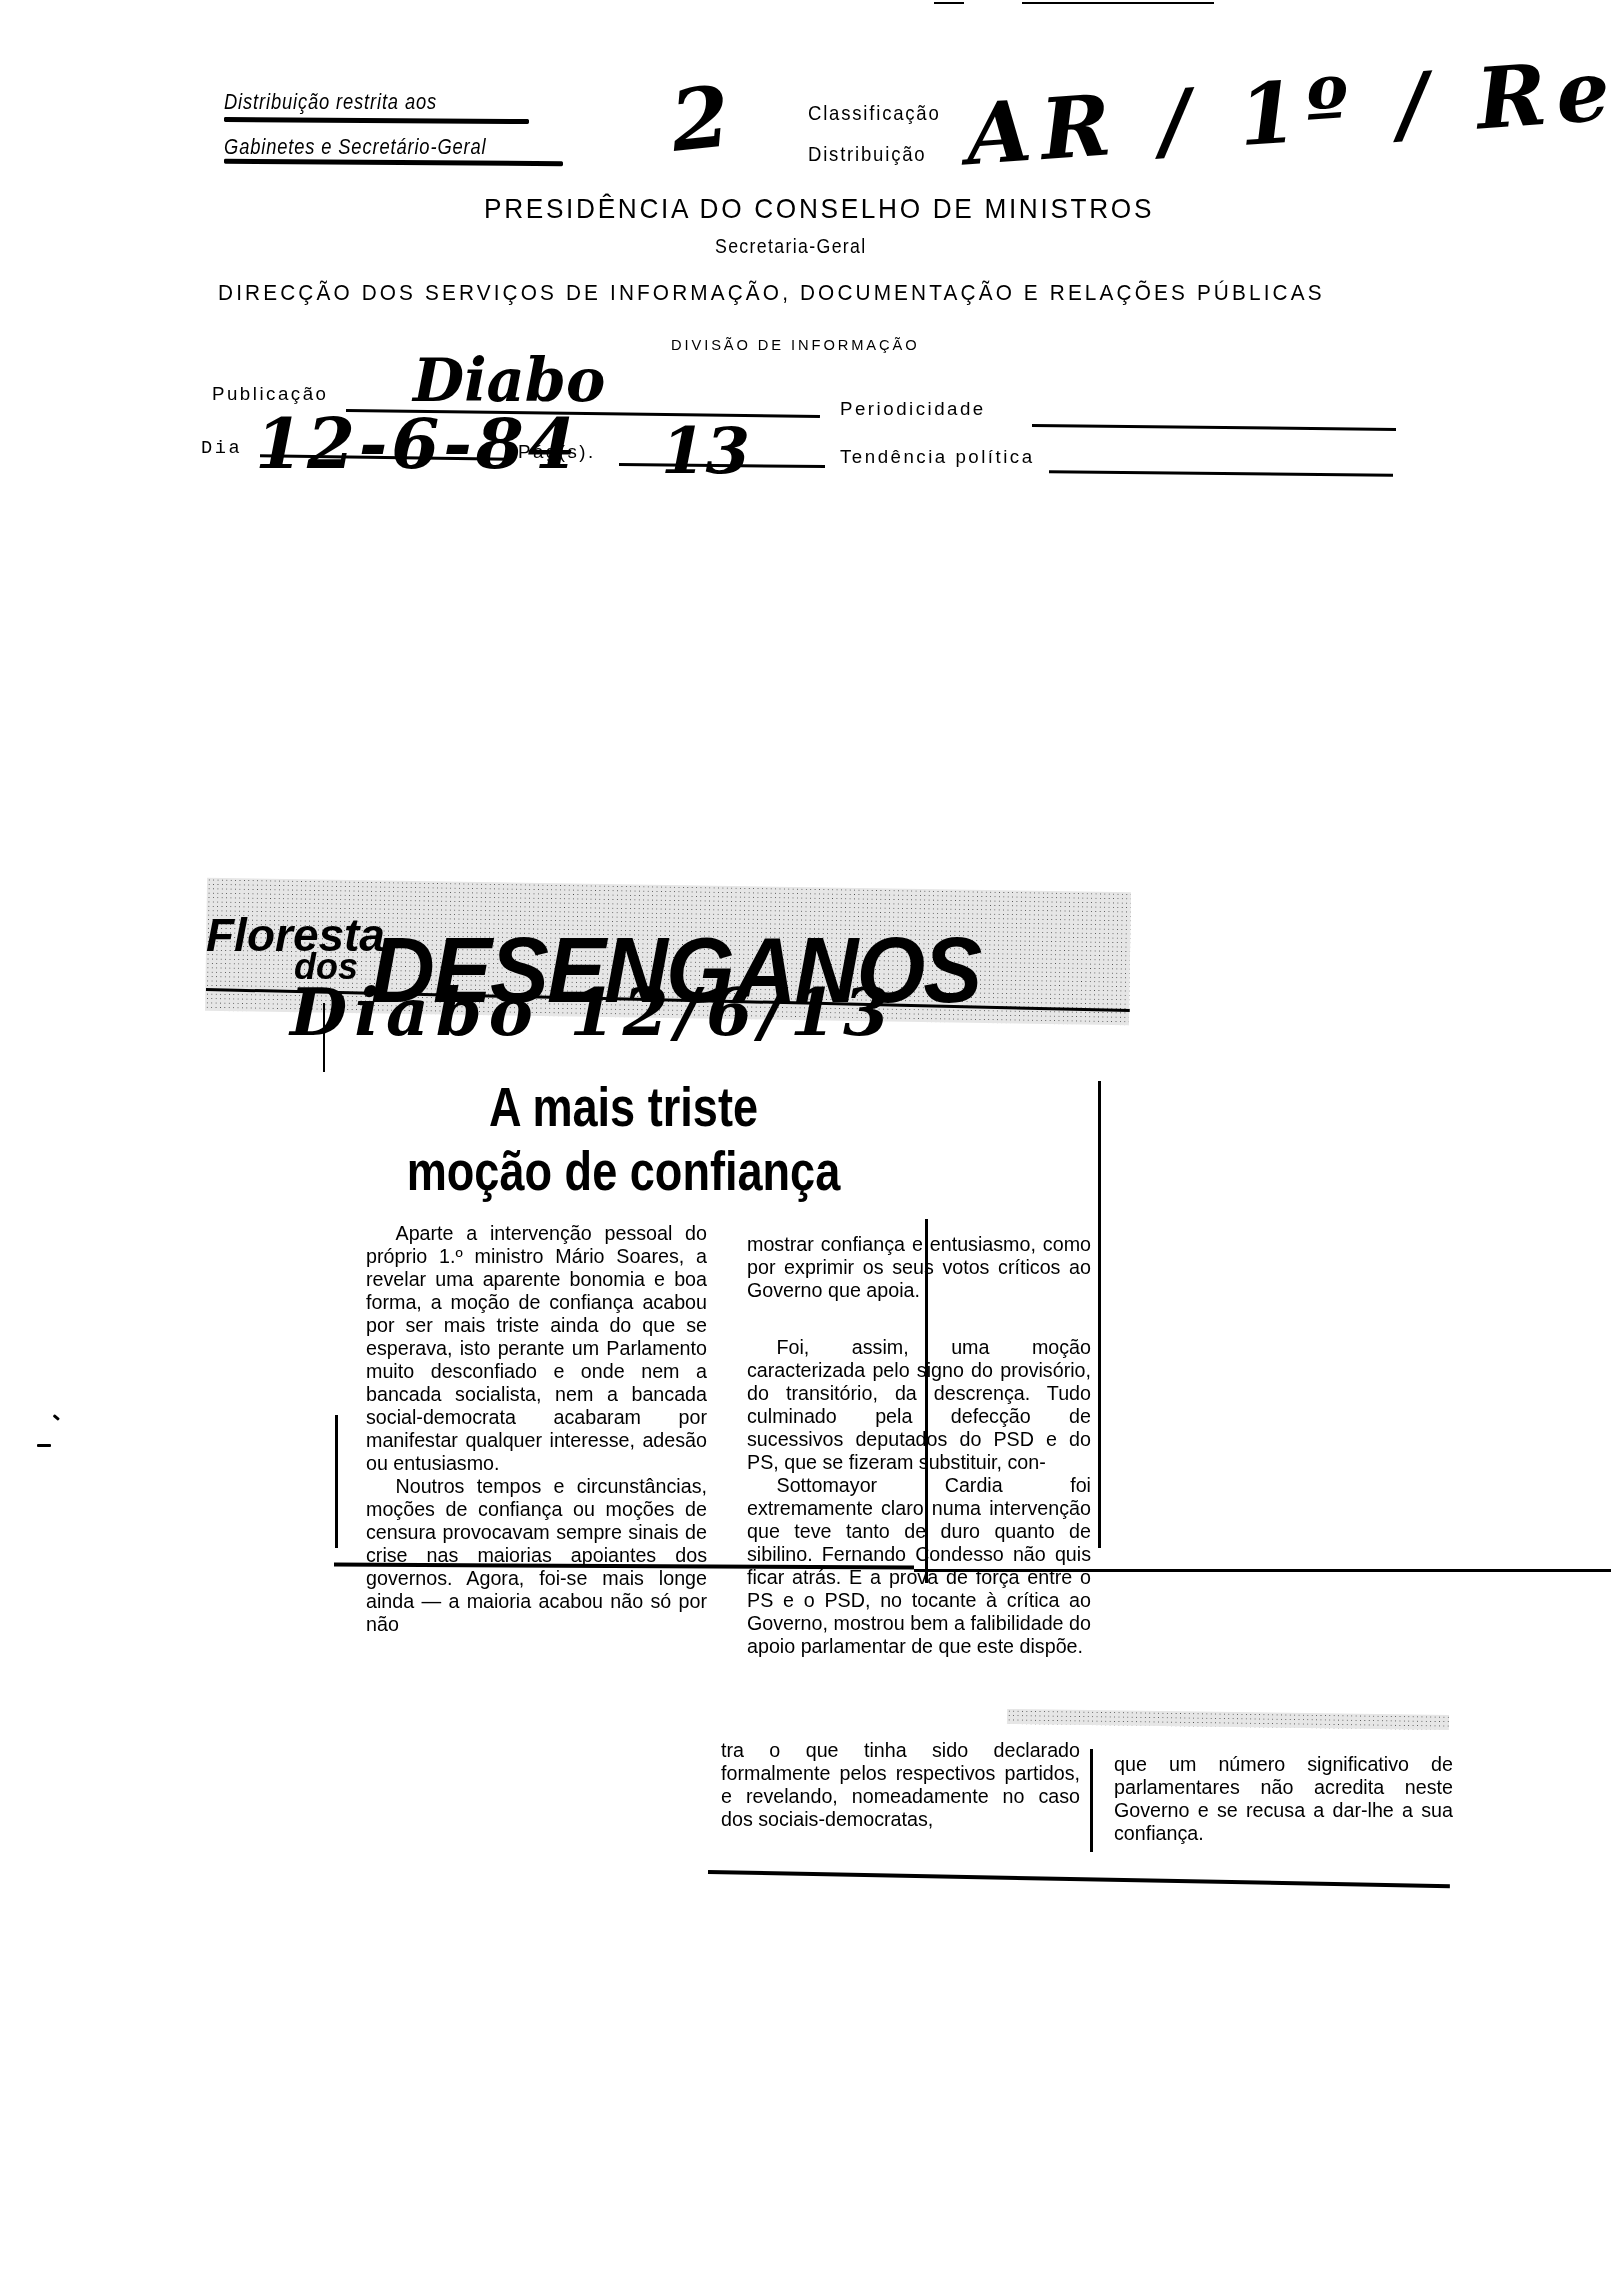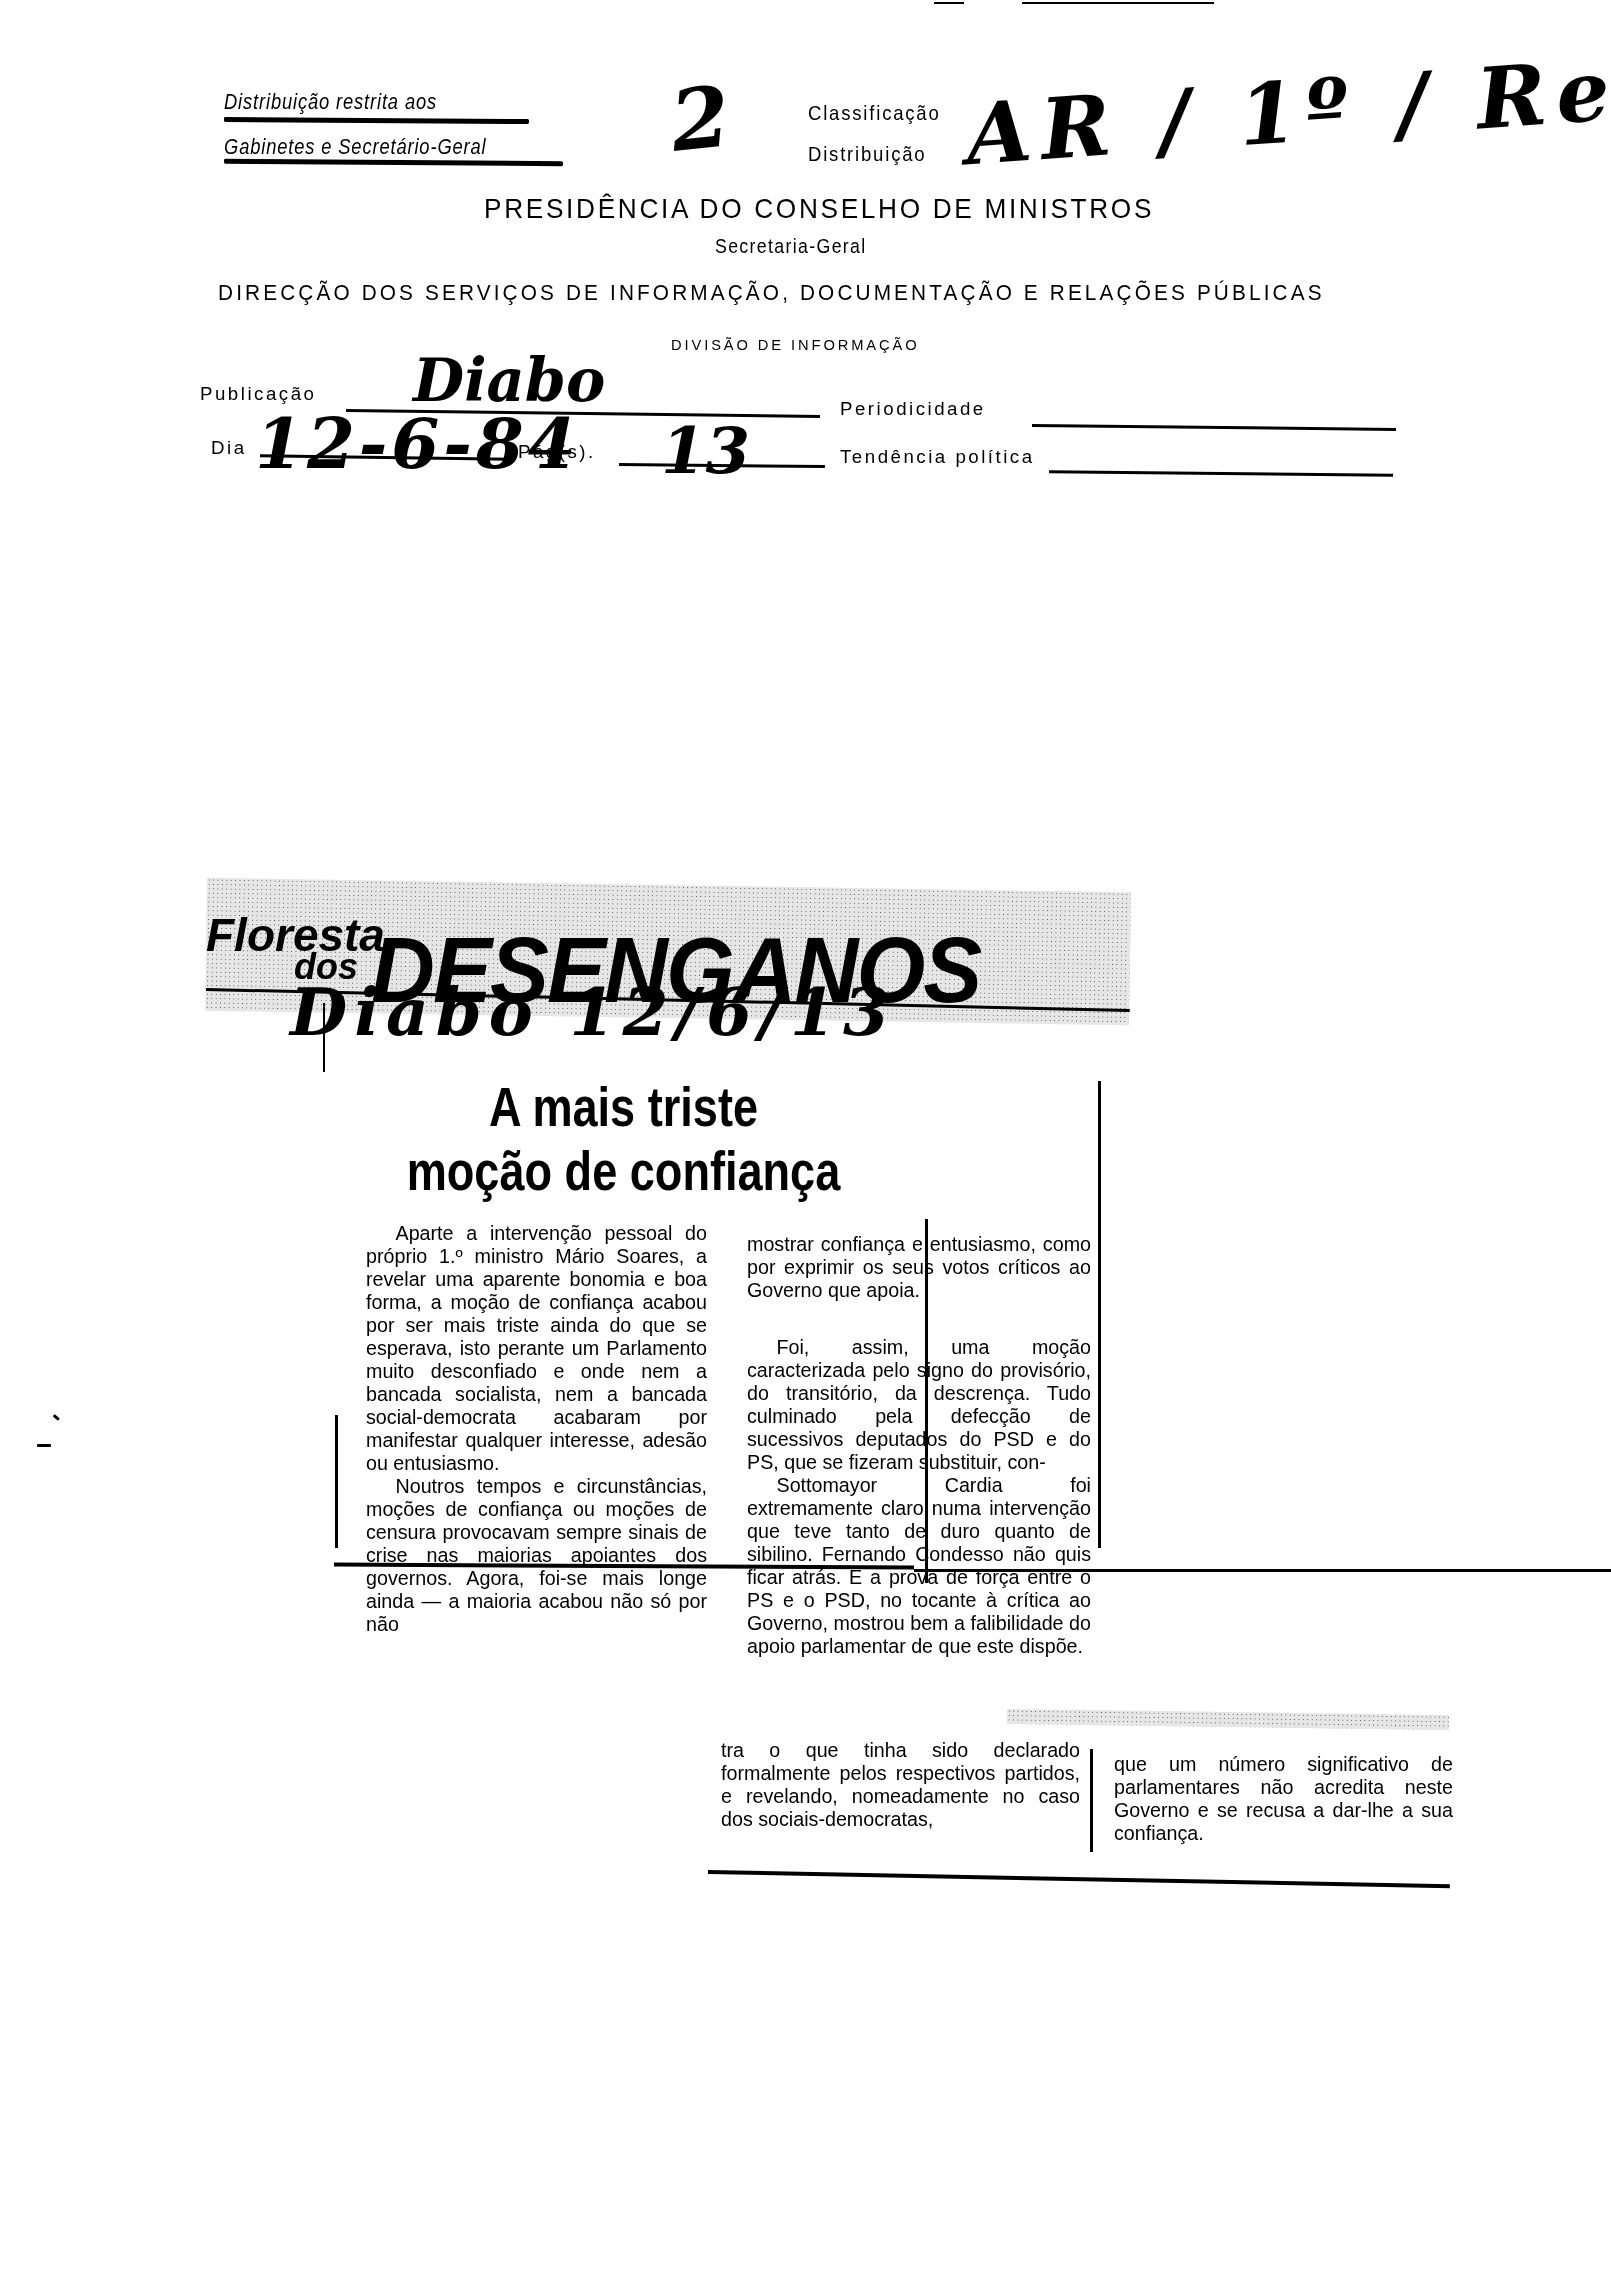--- a/index.html
+++ b/index.html
@@ -49,27 +49,27 @@
 
 <div class="abs label-sm" style="left:808px;top:101px;">Classificação</div>
 <div class="abs label-sm" style="left:808px;top:142px;">Distribuição</div>
 <div class="abs hand" style="left:965px;top:54px;font-size:84px;letter-spacing:9.8px;transform:rotate(-4deg);">AR / 1º / Reno 2</div>
 
 <div class="abs title-main" style="left:484px;top:192px;">PRESIDÊNCIA DO CONSELHO DE MINISTROS</div>
 <div class="abs label-sm" style="left:715px;top:235px;font-size:19.7px;letter-spacing:1.5px;">Secretaria-Geral</div>
 <div class="abs dept" style="left:218px;top:280px;transform:scaleX(0.92);transform-origin:left;">DIRECÇÃO DOS SERVIÇOS DE INFORMAÇÃO, DOCUMENTAÇÃO E RELAÇÕES PÚBLICAS</div>
 <div class="abs division" style="left:671px;top:337px;">DIVISÃO DE INFORMAÇÃO</div>
 
-<div class="abs field-label" style="left:200px;top:383px;text-align:center;">Publicação</div>
+<div class="abs field-label" style="left:212px;top:383px;text-align:center;">Publicação</div>
 <div class="abs hand" style="left:413px;top:346px;font-size:59px;">Diabo</div>
 <div class="abs field-line" style="left:346px;top:412px;width:474px;transform:rotate(0.7deg);"></div>
 <div class="abs field-label" style="left:840px;top:398px;">Periodicidade</div>
 <div class="abs field-line" style="left:1032px;top:426px;width:364px;transform:rotate(0.6deg);"></div>
 
-<div class="abs field-label" style="left:211px;top:437px;">Dia</div>
+<div class="abs field-label" style="left:201px;top:437px;font-family:Liberation Mono, monospace;">Dia</div>
 <div class="abs hand" style="left:255px;top:403px;font-size:69px;letter-spacing:3.9px;">12-6-84</div>
 <div class="abs field-line" style="left:260px;top:456px;width:255px;transform:rotate(0.8deg);"></div>
 <div class="abs field-label" style="left:518px;top:441px;">Pág(s).</div>
 <div class="abs hand" style="left:661px;top:413px;font-size:64px;font-style:italic;">13</div>
 <div class="abs field-line" style="left:619px;top:464px;width:206px;transform:rotate(0.6deg);"></div>
 <div class="abs field-label" style="left:840px;top:446px;">Tendência política</div>
 <div class="abs field-line" style="left:1049px;top:472px;width:344px;transform:rotate(0.6deg);"></div>
 
 <div class="mark" style="left:53px;top:1416px;width:6.9px;height:2.5px;transform:rotate(40deg);"></div>
 <div class="mark" style="left:37px;top:1444px;width:13.8px;height:2.5px;"></div>

